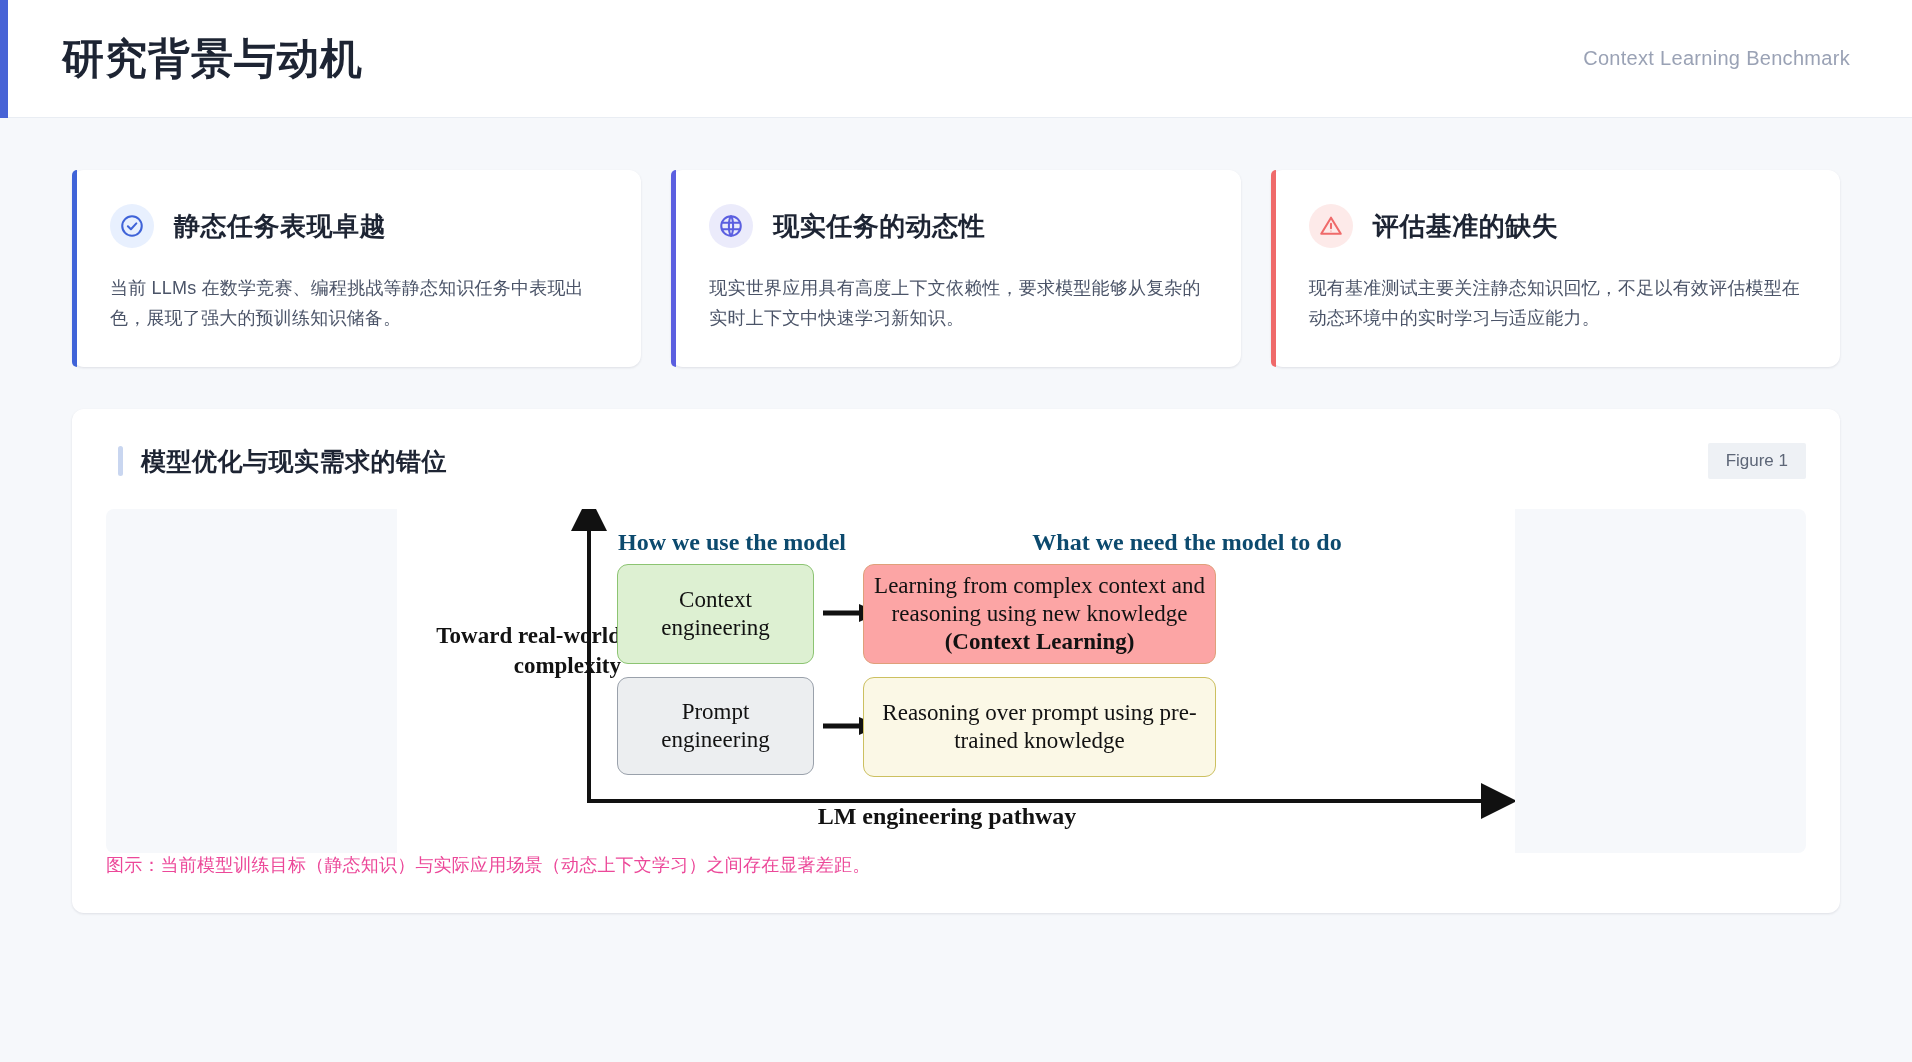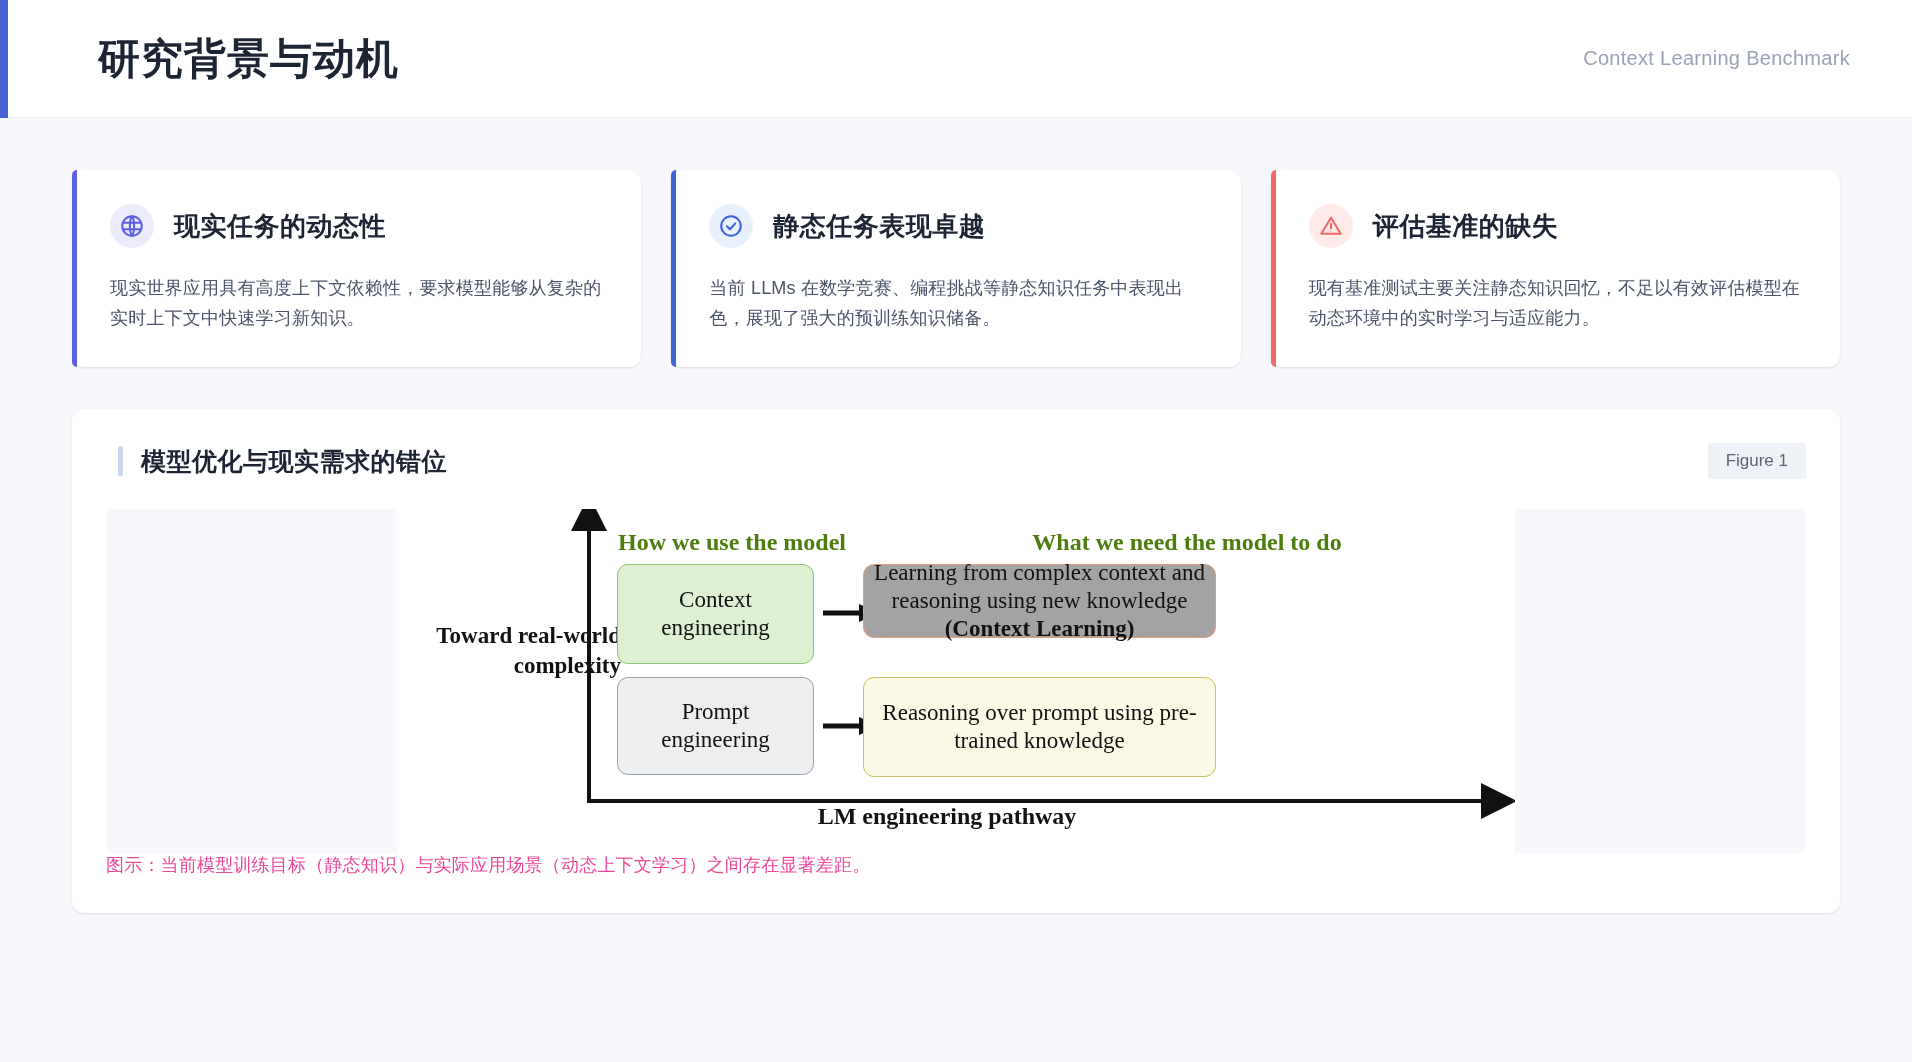--- a/index.html
+++ b/index.html
@@ -25,21 +25,20 @@
     left: 0; top: 0;
     width: 8px; height: 118px;
     background: #4763d6;
   }
   .header-title {
     font-size: 42px;
     font-weight: 700;
     color: #1d2433;
     letter-spacing: 1px;
     line-height: 1;
-    margin-left: 36px;
   }
   .header-sub {
     margin-left: auto;
     font-size: 20px;
     color: #9aa2b5;
     font-weight: 400;
     letter-spacing: .3px;
   }
 
   
@@ -167,21 +166,21 @@
     font-weight: bold;
     font-size: 24px;
     color: #121212;
   }
   .colhead {
     position: absolute;
     top: 20px;
     font-family: "Liberation Serif", serif;
     font-weight: bold;
     font-size: 24px;
-    color: #4d7c0f;
+    color: #0c4a6e;
     text-align: center;
   }
   .colhead.left  { left: 205px; width: 260px; }
   .colhead.right { left: 470px; width: 640px; }
 
   .node {
     position: absolute;
     border-radius: 11px;
     display: flex;
     align-items: center;
@@ -191,21 +190,21 @@
     font-size: 23px;
     color: #121212;
     line-height: 1.22;
     padding: 6px 10px;
   }
   .node.small { width: 197px; }
   .node.big   { width: 353px; }
 
   .n-ctx    { left: 220px; top: 55px;  height: 100px; background:#ddf0d2; border:1.6px solid #8cc472; }
   .n-prompt { left: 220px; top: 168px; height: 98px; background:#eceef0; border:1.6px solid #9aa1ab; }
-  .n-learn  { left: 466px; top: 55px;  height: 74px; background:#a3a3a3; border:1.6px solid #dfa07a; }
+  .n-learn  { left: 466px; top: 55px;  height: 100px; background:#fca5a5; border:1.6px solid #dfa07a; }
   .n-reason { left: 466px; top: 168px; height: 100px; background:#fbf8e6; border:1.6px solid #ccc060; }
 
   .arrow { position: absolute; }
   .arrow.a1 { left: 424px; top: 93px; }
   .arrow.a2 { left: 424px; top: 206px; }
 
   .caption {
     text-align: left;
     font-size: 18px;
     color: #ec4899;
@@ -215,51 +214,51 @@
 </head>
 <body>
 
 <div class="header">
   <div class="header-accent"></div>
   <div class="header-title">研究背景与动机</div>
   <div class="header-sub">Context Learning Benchmark</div>
 </div>
 
 <div class="cards">
+
+  <div class="card">
+    <div class="card-bar" style="background:#3f63d8"></div>
+    <div class="card-head">
+      <div class="card-icon" style="background:#e8f0fe">
+        <svg width="26" height="26" viewBox="0 0 24 24" fill="none" stroke="#3f63d8" stroke-width="1.9" stroke-linecap="round" stroke-linejoin="round">
+          <circle cx="12" cy="12" r="9"></circle>
+          <polyline points="8.2,12.2 11,15 16,9.6"></polyline>
+        </svg>
+      </div>
+      <div class="card-title">静态任务表现卓越</div>
+    </div>
+    <div class="card-body">当前 LLMs 在数学竞赛、编程挑战等静态知识任务中表现出色，展现了强大的预训练知识储备。</div>
+  </div>
 
   <div class="card">
     <div class="card-bar" style="background:#5b5fe0"></div>
     <div class="card-head">
       <div class="card-icon" style="background:#ebebfb">
         <svg width="26" height="26" viewBox="0 0 24 24" fill="none" stroke="#5b5fe0" stroke-width="1.9" stroke-linecap="round" stroke-linejoin="round">
           <circle cx="12" cy="12" r="9"></circle>
           <path d="M3.6 9h16.8M3.6 15h16.8"></path>
           <path d="M12 3c2.6 3 2.6 15 0 18C9.4 18 9.4 6 12 3z"></path>
         </svg>
       </div>
       <div class="card-title">现实任务的动态性</div>
     </div>
     <div class="card-body">现实世界应用具有高度上下文依赖性，要求模型能够从复杂的实时上下文中快速学习新知识。</div>
   </div>
 
   <div class="card">
-    <div class="card-bar" style="background:#3f63d8"></div>
-    <div class="card-head">
-      <div class="card-icon" style="background:#e8f0fe">
-        <svg width="26" height="26" viewBox="0 0 24 24" fill="none" stroke="#3f63d8" stroke-width="1.9" stroke-linecap="round" stroke-linejoin="round">
-          <circle cx="12" cy="12" r="9"></circle>
-          <polyline points="8.2,12.2 11,15 16,9.6"></polyline>
-        </svg>
-      </div>
-      <div class="card-title">静态任务表现卓越</div>
-    </div>
-    <div class="card-body">当前 LLMs 在数学竞赛、编程挑战等静态知识任务中表现出色，展现了强大的预训练知识储备。</div>
-  </div>
-
-  <div class="card">
     <div class="card-bar" style="background:#ef6a6a"></div>
     <div class="card-head">
       <div class="card-icon" style="background:#fdeae9">
         <svg width="26" height="26" viewBox="0 0 24 24" fill="none" stroke="#ef6a6a" stroke-width="1.9" stroke-linecap="round" stroke-linejoin="round">
           <path d="M12 4.3 21 19.2H3z"></path>
           <path d="M12 10v4"></path>
           <circle cx="12" cy="16.6" r="0.5" fill="#ef6a6a" stroke="none"></circle>
         </svg>
       </div>
       <div class="card-title">评估基准的缺失</div>

